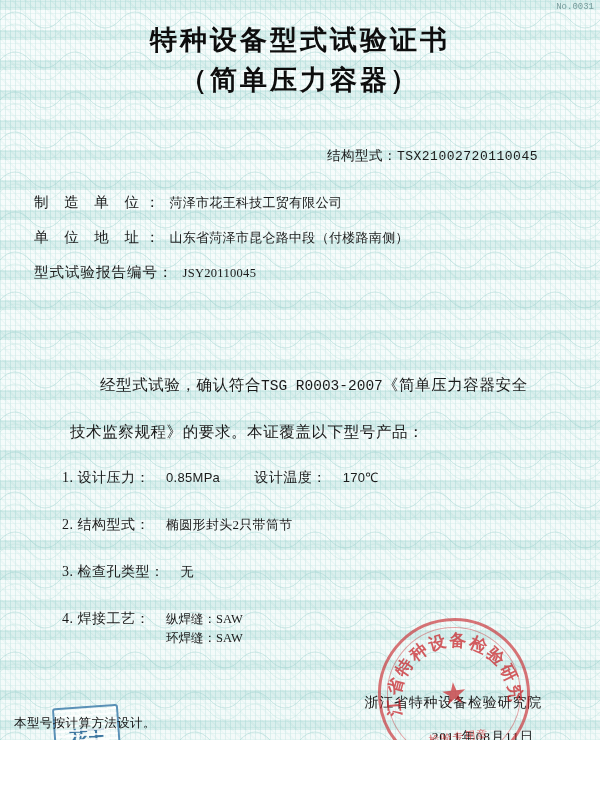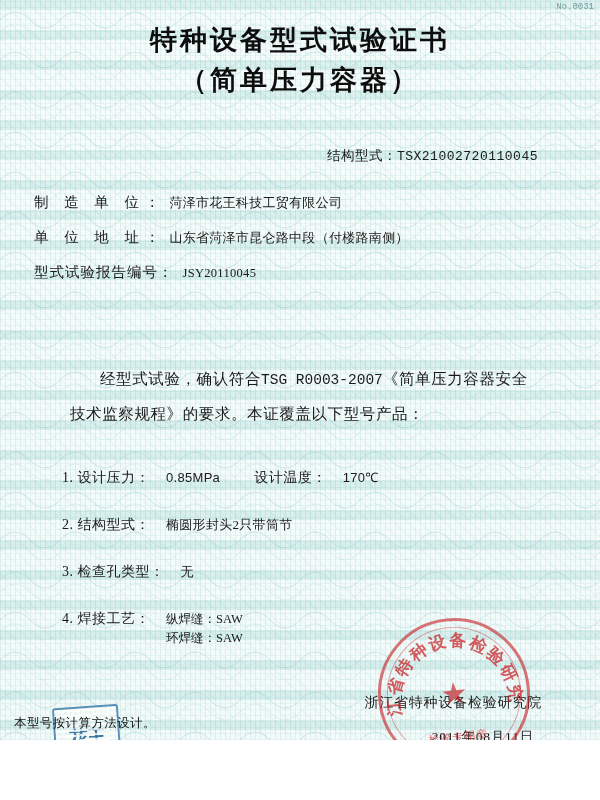--- a/index.html
+++ b/index.html
@@ -129,21 +129,21 @@
     font-family: Liberation Serif, serif;
     font-size: 12.5px;
   }
 
   .statement {
     position: absolute;
     top: 362px;
     left: 70px;
     right: 62px;
     font-size: 15.5px;
-    line-height: 34px;
+    line-height: 46px;
     text-indent: 30px;
     letter-spacing: 0.6px;
   }
   .statement .mono {
     font-family: "Liberation Mono", "DejaVu Sans Mono", monospace;
     font-size: 14.5px;
     letter-spacing: 0;
   }
 
   .items {

